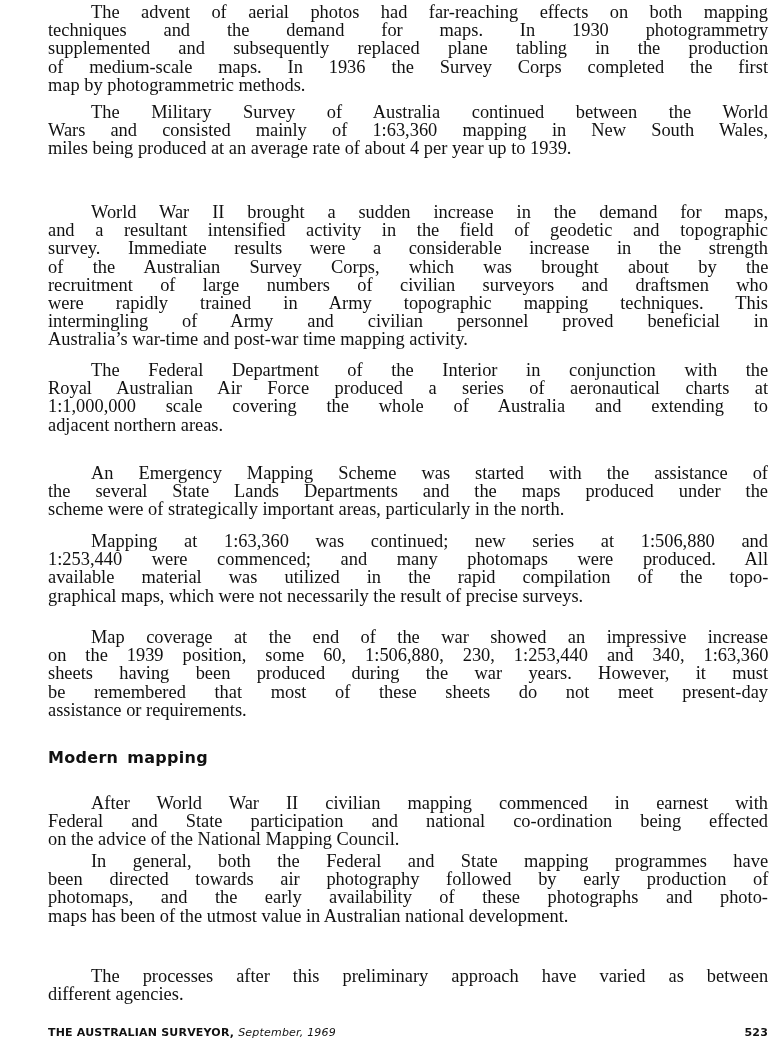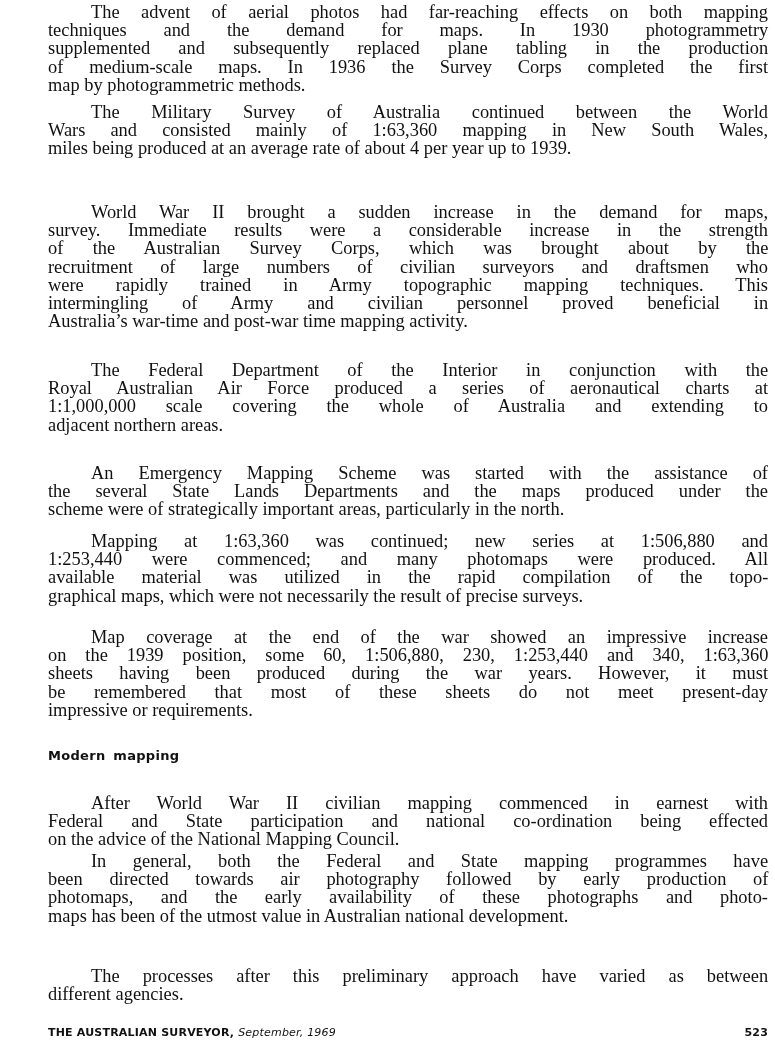--- a/index.html
+++ b/index.html
@@ -12,21 +12,21 @@
   }
   .line {
     display: block; text-align: justify; text-align-last: justify;
     white-space: nowrap; height: 18.2px; overflow: visible;
   }
   .line.last { text-align-last: left; }
   .line.indent { padding-left: 43px; }
   .heading {
     position: absolute; left: 0;
     font-family: "DejaVu Sans", "Liberation Sans", sans-serif;
-    font-weight: bold; font-size: 13px; letter-spacing: 0.3px; word-spacing: 3px;
+    font-weight: bold; font-size: 16px; letter-spacing: 0.3px; word-spacing: 3px;
   }
   .footer {
     position: absolute; left: 0; width: 720px;
     font-family: "DejaVu Sans", "Liberation Sans", sans-serif;
     font-size: 11px; font-weight: 600; letter-spacing: 0.2px;
   }
   .footer .date { font-style: italic; font-weight: 500; }
   .footer .pageno { position: absolute; right: 0; top: 0; font-weight: bold; }
 </style>
 </head>
@@ -41,20 +41,21 @@
       <span class="line" style="display: block; width: auto; word-spacing: 19.3636px;">of medium-scale maps.  In 1936 the Survey Corps completed the first</span>
       <span class="line last">map by photogrammetric methods.</span>
     </div>
   <div class="para" style="top:103px;">
       <span class="line indent" style="display: block; width: auto; word-spacing: 27px;">The Military Survey of Australia continued between the World</span>
       <span class="line" style="display: block; width: auto; word-spacing: 20.5px;">Wars and consisted mainly of 1:63,360 mapping in New South Wales,</span>
       <span class="line last">miles being produced at an average rate of about 4 per year up to 1939.</span>
     </div>
   <div class="para" style="top:203px;">
       <span class="line indent" style="display: block; width: auto; word-spacing: 18.2727px;">World War II brought a sudden increase in the demand for maps,</span>
+      <span class="line" style="display: block; width: auto; word-spacing: 16px;">and a resultant intensified activity in the field of geodetic and topographic</span>
       <span class="line" style="display: block; width: auto; word-spacing: 20.6px;">survey.  Immediate results were a considerable increase in the strength</span>
       <span class="line" style="display: block; width: auto; word-spacing: 24.8px;">of the Australian Survey Corps, which was brought about by the</span>
       <span class="line" style="display: block; width: auto; word-spacing: 22.7778px;">recruitment of large numbers of civilian surveyors and draftsmen who</span>
       <span class="line" style="display: block; width: auto; word-spacing: 24.4444px;">were rapidly trained in Army topographic mapping techniques.  This</span>
       <span class="line" style="display: block; width: auto; word-spacing: 29.375px;">intermingling of Army and civilian personnel proved beneficial in</span>
       <span class="line last">Australia’s war-time and post-war time mapping activity.</span>
     </div>
   <div class="para" style="top:361px;">
       <span class="line indent" style="display: block; width: auto; word-spacing: 24px;">The Federal Department of the Interior in conjunction with the</span>
       <span class="line" style="display: block; width: auto; word-spacing: 20.8px;">Royal Australian Air Force produced a series of aeronautical charts at</span>
@@ -70,21 +71,21 @@
       <span class="line indent" style="display: block; width: auto; word-spacing: 19.8px;">Mapping at 1:63,360 was continued;  new series at 1:506,880 and</span>
       <span class="line" style="display: block; width: auto; word-spacing: 18.1818px;">1:253,440 were commenced;  and many  photomaps were produced.  All</span>
       <span class="line" style="display: block; width: auto; word-spacing: 22.5px;">available material was utilized in the rapid compilation of the topo-</span>
       <span class="line last">graphical maps, which were not necessarily the result of precise surveys.</span>
     </div>
   <div class="para" style="top:628px;">
       <span class="line indent" style="display: block; width: auto; word-spacing: 16.8182px;">Map coverage at the end of the war showed an impressive increase</span>
       <span class="line" style="display: block; width: auto; word-spacing: 14.3636px;">on the 1939 position, some 60, 1:506,880, 230, 1:253,440 and 340, 1:63,360</span>
       <span class="line" style="display: block; width: auto; word-spacing: 19.7273px;">sheets having been produced during the war years.  However, it must</span>
       <span class="line" style="display: block; width: auto; word-spacing: 24px;">be remembered that most of these sheets do not meet present-day</span>
-      <span class="line last">impressive or requirements.</span>
+      <span class="line last">assistance or requirements.</span>
     </div>
 
   <div class="heading" style="top:748px;">Modern mapping</div>
 
   <div class="para" style="top:794px;">
       <span class="line indent" style="display: block; width: auto; word-spacing: 22.4444px;">After World War II civilian mapping commenced in earnest with</span>
       <span class="line" style="display: block; width: auto; word-spacing: 23.375px;">Federal and State participation and national co-ordination being effected</span>
       <span class="line last">on the advice of the National Mapping Council.</span>
     </div>
   <div class="para" style="top:852px;">

